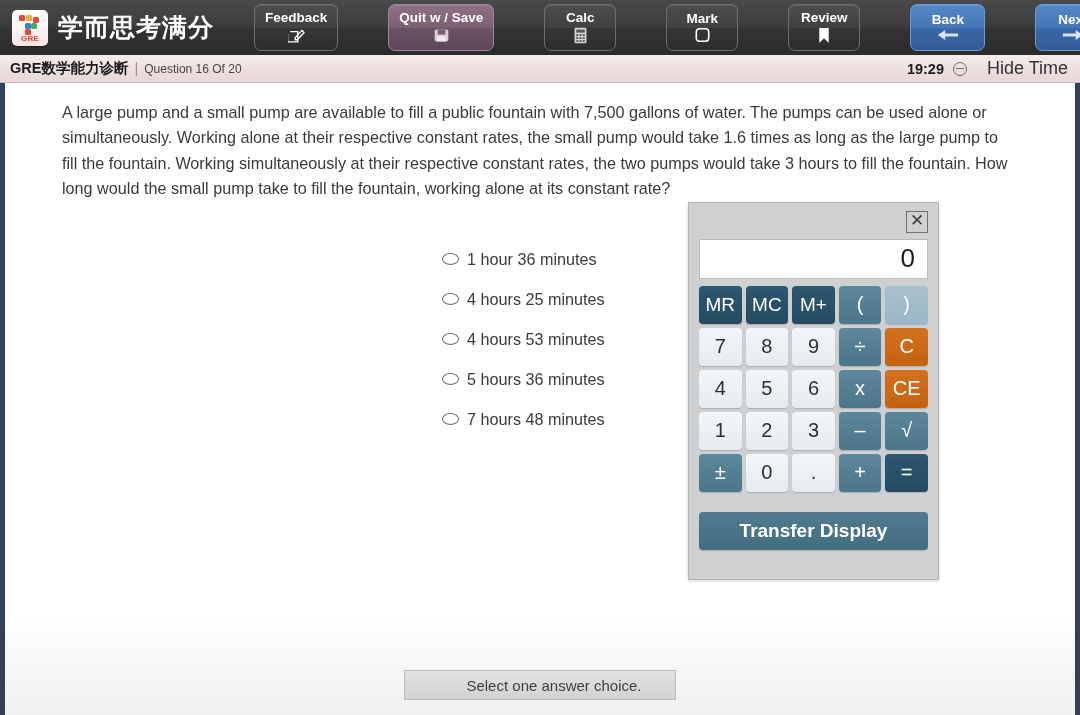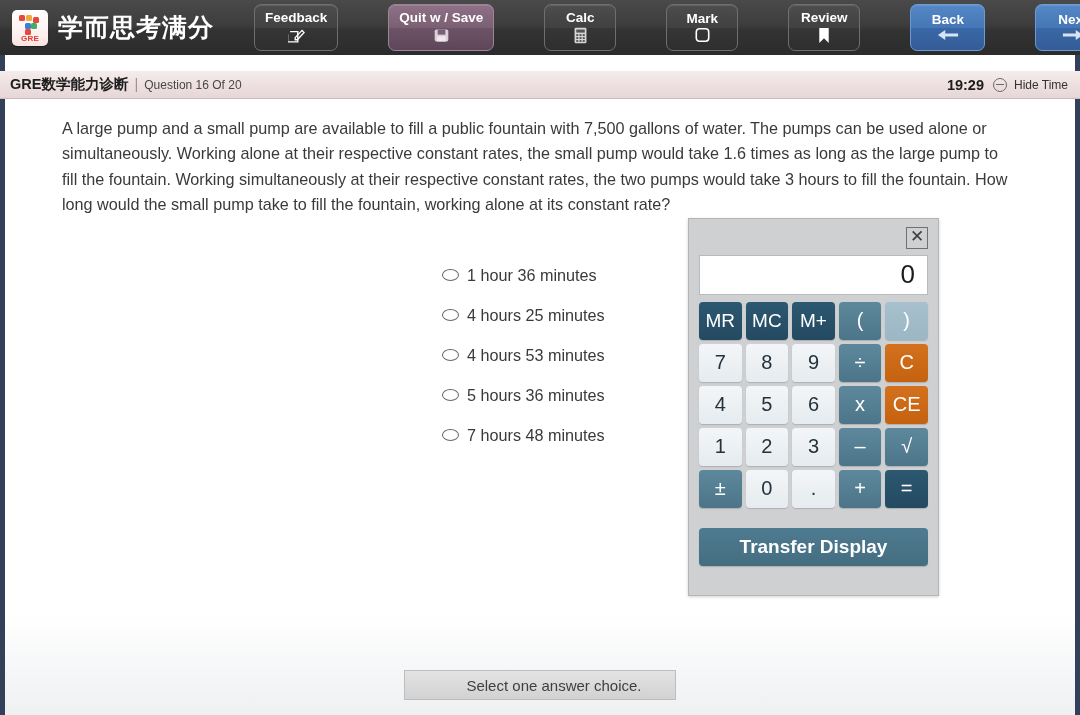--- a/index.html
+++ b/index.html
@@ -117,40 +117,40 @@
   }
 
   
   .subbar {
     height: 28px;
     background: linear-gradient(to bottom, #f6ecec 0%, #eddfe0 55%, #e6d6d7 100%);
     border-bottom: 1px solid #c9bcbd;
     display: flex;
     align-items: center;
     padding: 0 12px 0 10px;
-    margin: 16px -5px;
+    margin: 0 -5px;
   }
   .subbar-left { display: flex; align-items: baseline; gap: 6px; }
   .section-name {
     font-size: 14.5px;
     font-weight: bold;
     color: #1c1c1c;
   }
   .sep-pipe { color: #9a9093; font-size: 14.5px; }
   .qcount { font-size: 12px; color: #474747; }
   .subbar-right {
     margin-left: auto;
     display: flex;
     align-items: center;
     gap: 9px;
   }
   .timer { font-size: 14.5px; font-weight: bold; color: #1c1c1c; }
   .hide-time {
-    display: flex; align-items: center; gap: 7px;
-    font-size: 12px; color: #333333; cursor: pointer;
+    display: flex; align-items: center; gap: 20px;
+    font-size: 18px; color: #333333; cursor: pointer;
   }
   .minus-circle {
     width: 14px; height: 14px; border-radius: 50%;
     border: 1.4px solid #6b6b6b; position: relative;
   }
   .minus-circle::before {
     content:""; position: absolute; left: 2px; right: 2px; top: 5px;
     height: 1.4px; background: #6b6b6b;
   }
 

